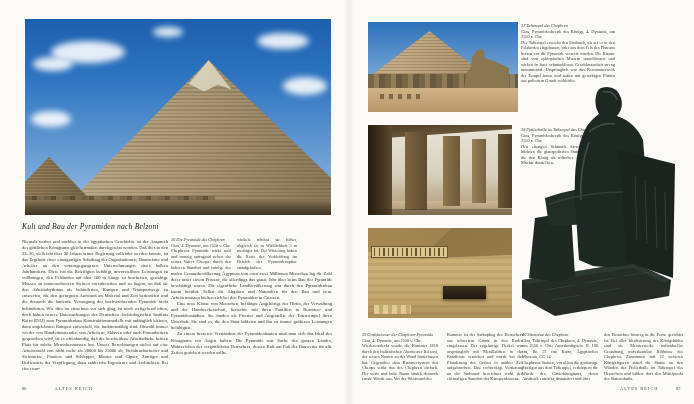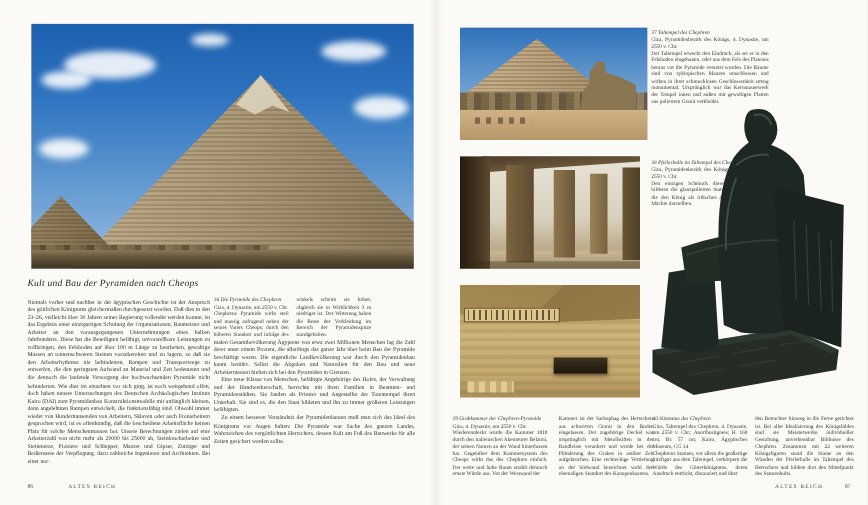--- a/index.html
+++ b/index.html
@@ -122,21 +122,21 @@
       <div class="cloud c4"></div>
       <div class="cloud c5"></div>
       <div class="cloud c6"></div>
       <div class="abs p36-pyr"></div>
       <div class="abs p36-cap"></div>
       <div class="abs p36-small"></div>
       <div class="abs p36-rubble"></div>
       <div class="abs p36-ground"></div>
     </div>
 
-    <h1 class="heading">Kult und Bau der Pyramiden nach Cheops</h1>
+    <h1 class="heading">Kult und Bau der Pyramiden nach Belzoni</h1>
 
     <div class="cap cap36a">
       <div class="cap-title">36 Die Pyramide des Chephren</div>
       <div>Giza, 4. Dynastie, um 2550 v. Chr.</div>
       <div>Chephrens Pyramide wirkt steil und massig aufragend neben der seines Vaters Cheops; durch den höheren Standort und infolge des steileren Neigungs-</div>
     </div>
     <div class="cap cap36b">
       <div>winkels scheint sie höher, obgleich sie in Wirklichkeit 3 m niedriger ist. Der Witterung haben die Reste der Verkleidung im Bereich der Pyramidenspitze standgehalten.</div>
     </div>
 

